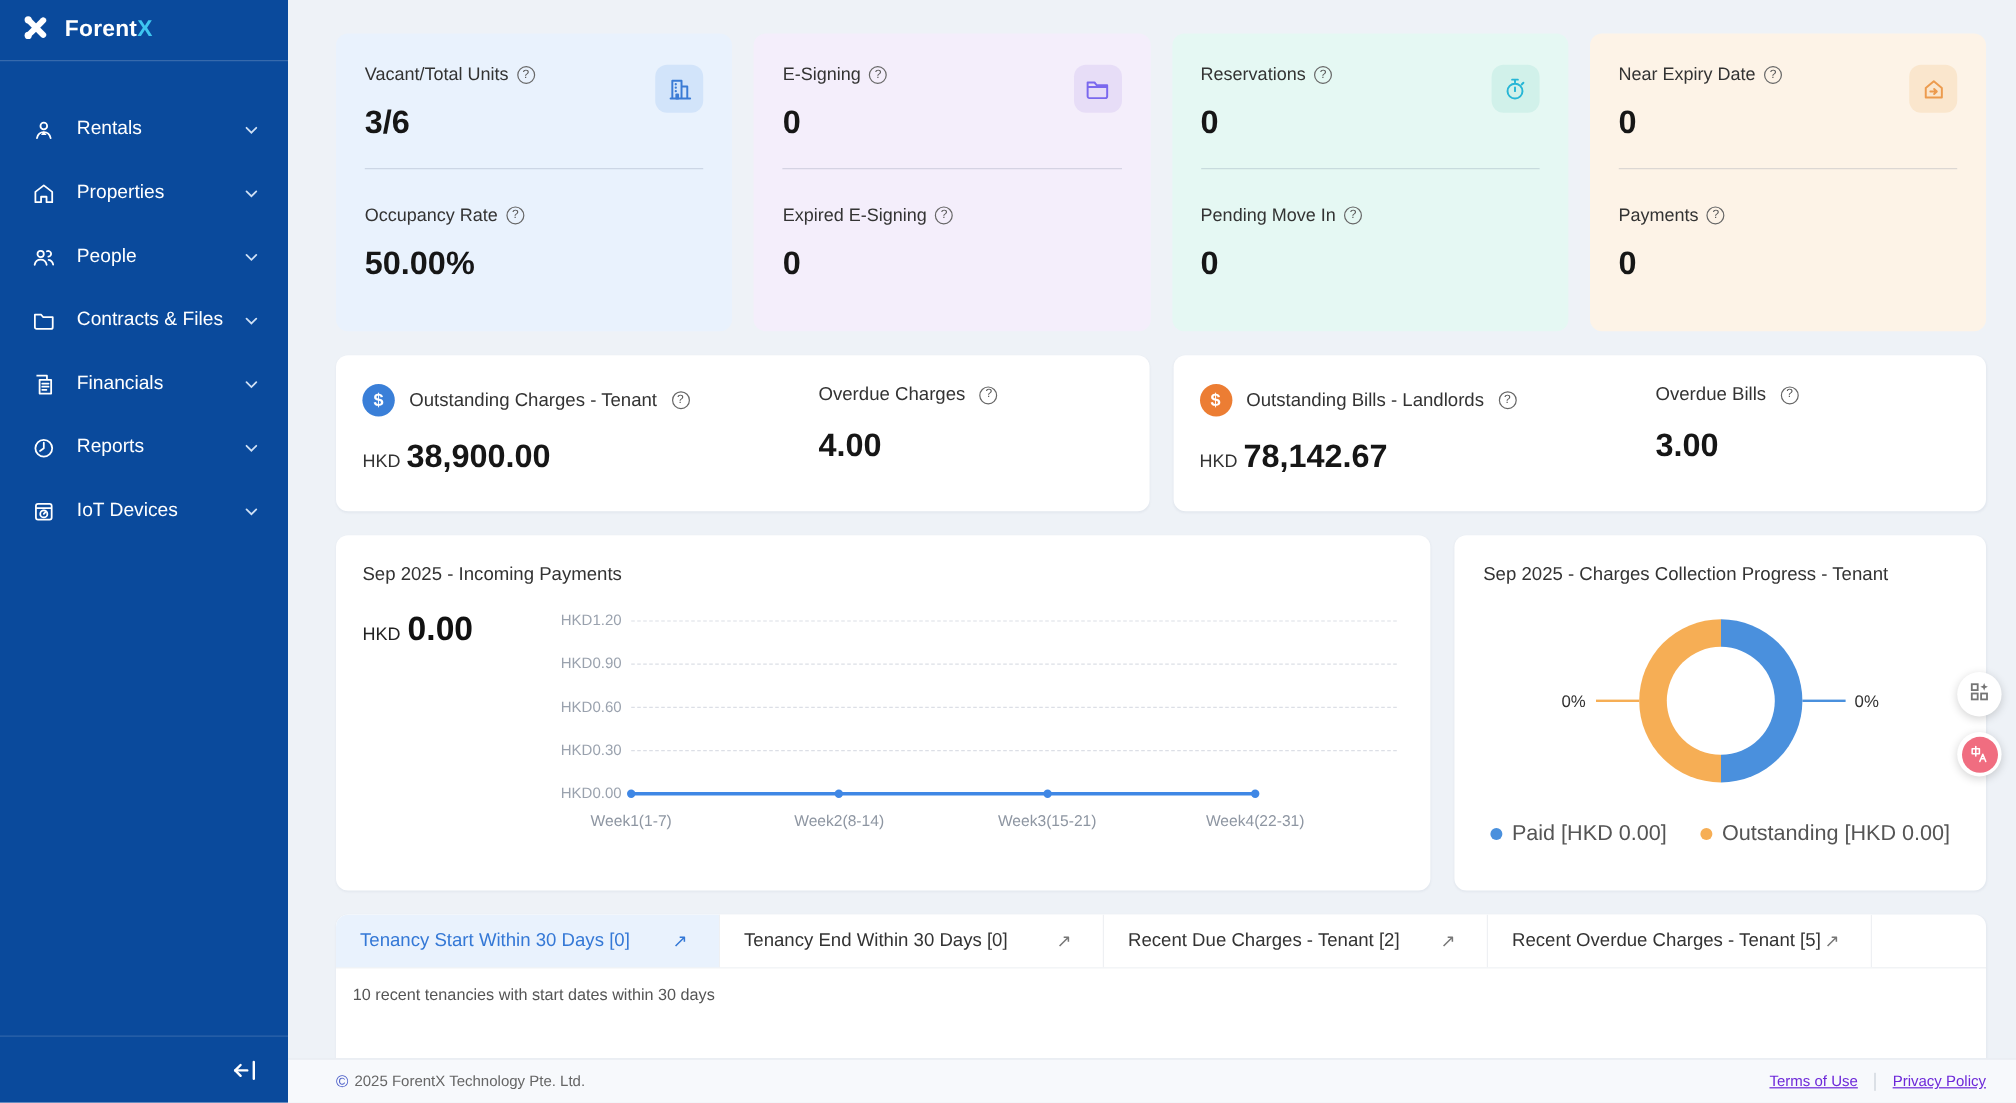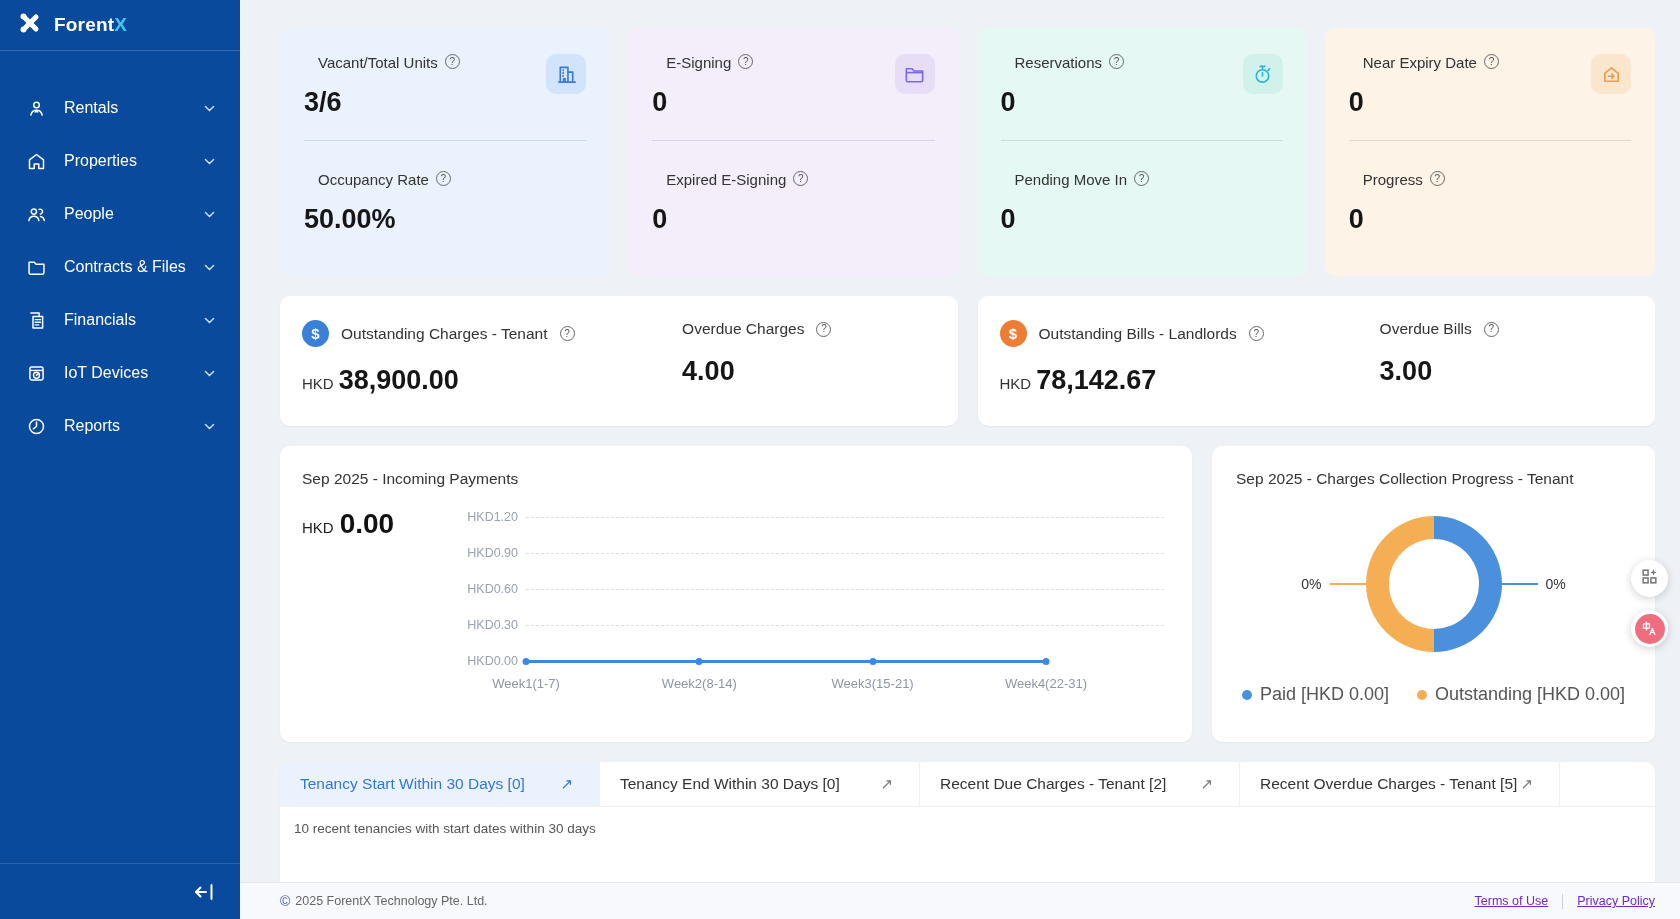--- a/index.html
+++ b/index.html
@@ -27,21 +27,21 @@
   .content { flex:1; overflow:hidden; padding:28px 25px 0 40px; background:#eef2f7; }
 
   
   .stats-row { display:flex; gap:18px; margin-bottom:20px; }
   .stat-card { flex:1; height:248px; border-radius:10px; padding:26px 24px; }
   .stat-card.c-blue   { background:#e9f2fd; }
   .stat-card.c-purple { background:#f4eefb; }
   .stat-card.c-mint   { background:#e5f8f3; }
   .stat-card.c-cream  { background:#fdf3e7; }
   .stat-row1 { display:flex; justify-content:space-between; align-items:flex-start; }
-  .stat-label { display:flex; align-items:flex-start; gap:7px; font-size:15px; color:#333; margin-bottom:16px;margin-left:14px; }
+  .stat-label { display:flex; align-items:center; gap:7px; font-size:15px; color:#333; margin-bottom:16px; }
   .stat-value { font-size:27px; font-weight:bold; color:#161616; }
   .stat-icon { width:40px; height:40px; border-radius:10px; display:flex; align-items:center; justify-content:center; }
   .c-blue .stat-icon   { background:#d2e4fa; }
   .c-purple .stat-icon { background:#e7ddf7; }
   .c-mint .stat-icon   { background:#d1f1ea; }
   .c-cream .stat-icon  { background:#fae6cd; }
   .stat-divider { border-top:1px solid rgba(70,90,120,.18); margin:22px 0 30px 0; }
   .qmark { width:15px; height:15px; border:1px solid #666; border-radius:50%; display:inline-flex; align-items:center; justify-content:center; flex-shrink:0; cursor:pointer; }
   .qmark::after { content:"?"; font-size:10px; color:#555; line-height:1; }
 
@@ -192,42 +192,42 @@
       </span>
       <span class="nav-label">Financials</span>
       <span class="chev">
           <svg width="13" height="13" viewBox="0 0 16 16" fill="none" stroke="#cfe0f5" stroke-width="1.8" stroke-linecap="round">
             <path d="M3 5.5l5 5 5-5"></path>
           </svg>
         </span>
     </div>
     <div class="nav-item">
       <span class="nav-icon">
+        <svg width="21" height="21" viewBox="0 0 24 24" fill="none" stroke="#fff" stroke-width="1.7" stroke-linecap="round">
+            <circle cx="12" cy="12" r="8"></circle>
+            <path d="M12 12V6.8M12 12l-3.6 2.6"></path>
+          </svg>
+      </span>
+      <span class="nav-label">Reports</span>
+      <span class="chev">
+          <svg width="13" height="13" viewBox="0 0 16 16" fill="none" stroke="#cfe0f5" stroke-width="1.8" stroke-linecap="round">
+            <path d="M3 5.5l5 5 5-5"></path>
+          </svg>
+        </span>
+    </div>
+    <div class="nav-item">
+      <span class="nav-icon">
         <svg width="21" height="21" viewBox="0 0 24 24" fill="none" stroke="#fff" stroke-width="1.7" stroke-linejoin="round">
             <rect x="4.5" y="4.5" width="15" height="15" rx="2"></rect>
             <path d="M4.5 8.5h15"></path>
             <circle cx="12" cy="14" r="3.4"></circle>
             <path d="M12 14l1.6-1.6" stroke-linecap="round"></path>
           </svg>
       </span>
       <span class="nav-label">IoT Devices</span>
-      <span class="chev">
-          <svg width="13" height="13" viewBox="0 0 16 16" fill="none" stroke="#cfe0f5" stroke-width="1.8" stroke-linecap="round">
-            <path d="M3 5.5l5 5 5-5"></path>
-          </svg>
-        </span>
-    </div>
-    <div class="nav-item">
-      <span class="nav-icon">
-        <svg width="21" height="21" viewBox="0 0 24 24" fill="none" stroke="#fff" stroke-width="1.7" stroke-linecap="round">
-            <circle cx="12" cy="12" r="8"></circle>
-            <path d="M12 12V6.8M12 12l-3.6 2.6"></path>
-          </svg>
-      </span>
-      <span class="nav-label">Reports</span>
       <span class="chev">
           <svg width="13" height="13" viewBox="0 0 16 16" fill="none" stroke="#cfe0f5" stroke-width="1.8" stroke-linecap="round">
             <path d="M3 5.5l5 5 5-5"></path>
           </svg>
         </span>
     </div>
   </nav>
 
   <div class="collapse-bar">
     <span class="collapse-btn">
@@ -333,21 +333,21 @@
           </div>
           <div class="stat-icon">
             <svg width="23" height="23" viewBox="0 0 24 24" fill="none" stroke="#ec9b4e" stroke-width="1.7" stroke-linecap="round" stroke-linejoin="round">
                 <path d="M5 10.8 12 5l7 5.8V19H5z"></path>
                 <path d="M9 13.8h5.2M12.3 11.6l2.3 2.2-2.3 2.2"></path>
               </svg>
           </div>
         </div>
         <div class="stat-divider"></div>
         <div class="stat-label">
-            <span>Progress</span>
+            <span>Payments</span>
             <span class="qmark"></span>
           </div>
         <div class="stat-value">0</div>
       </div>
     </div>
 
     <div class="finance-row">
       <div class="finance-card">
         <div class="fin-left">
           <div class="fin-title-row">

